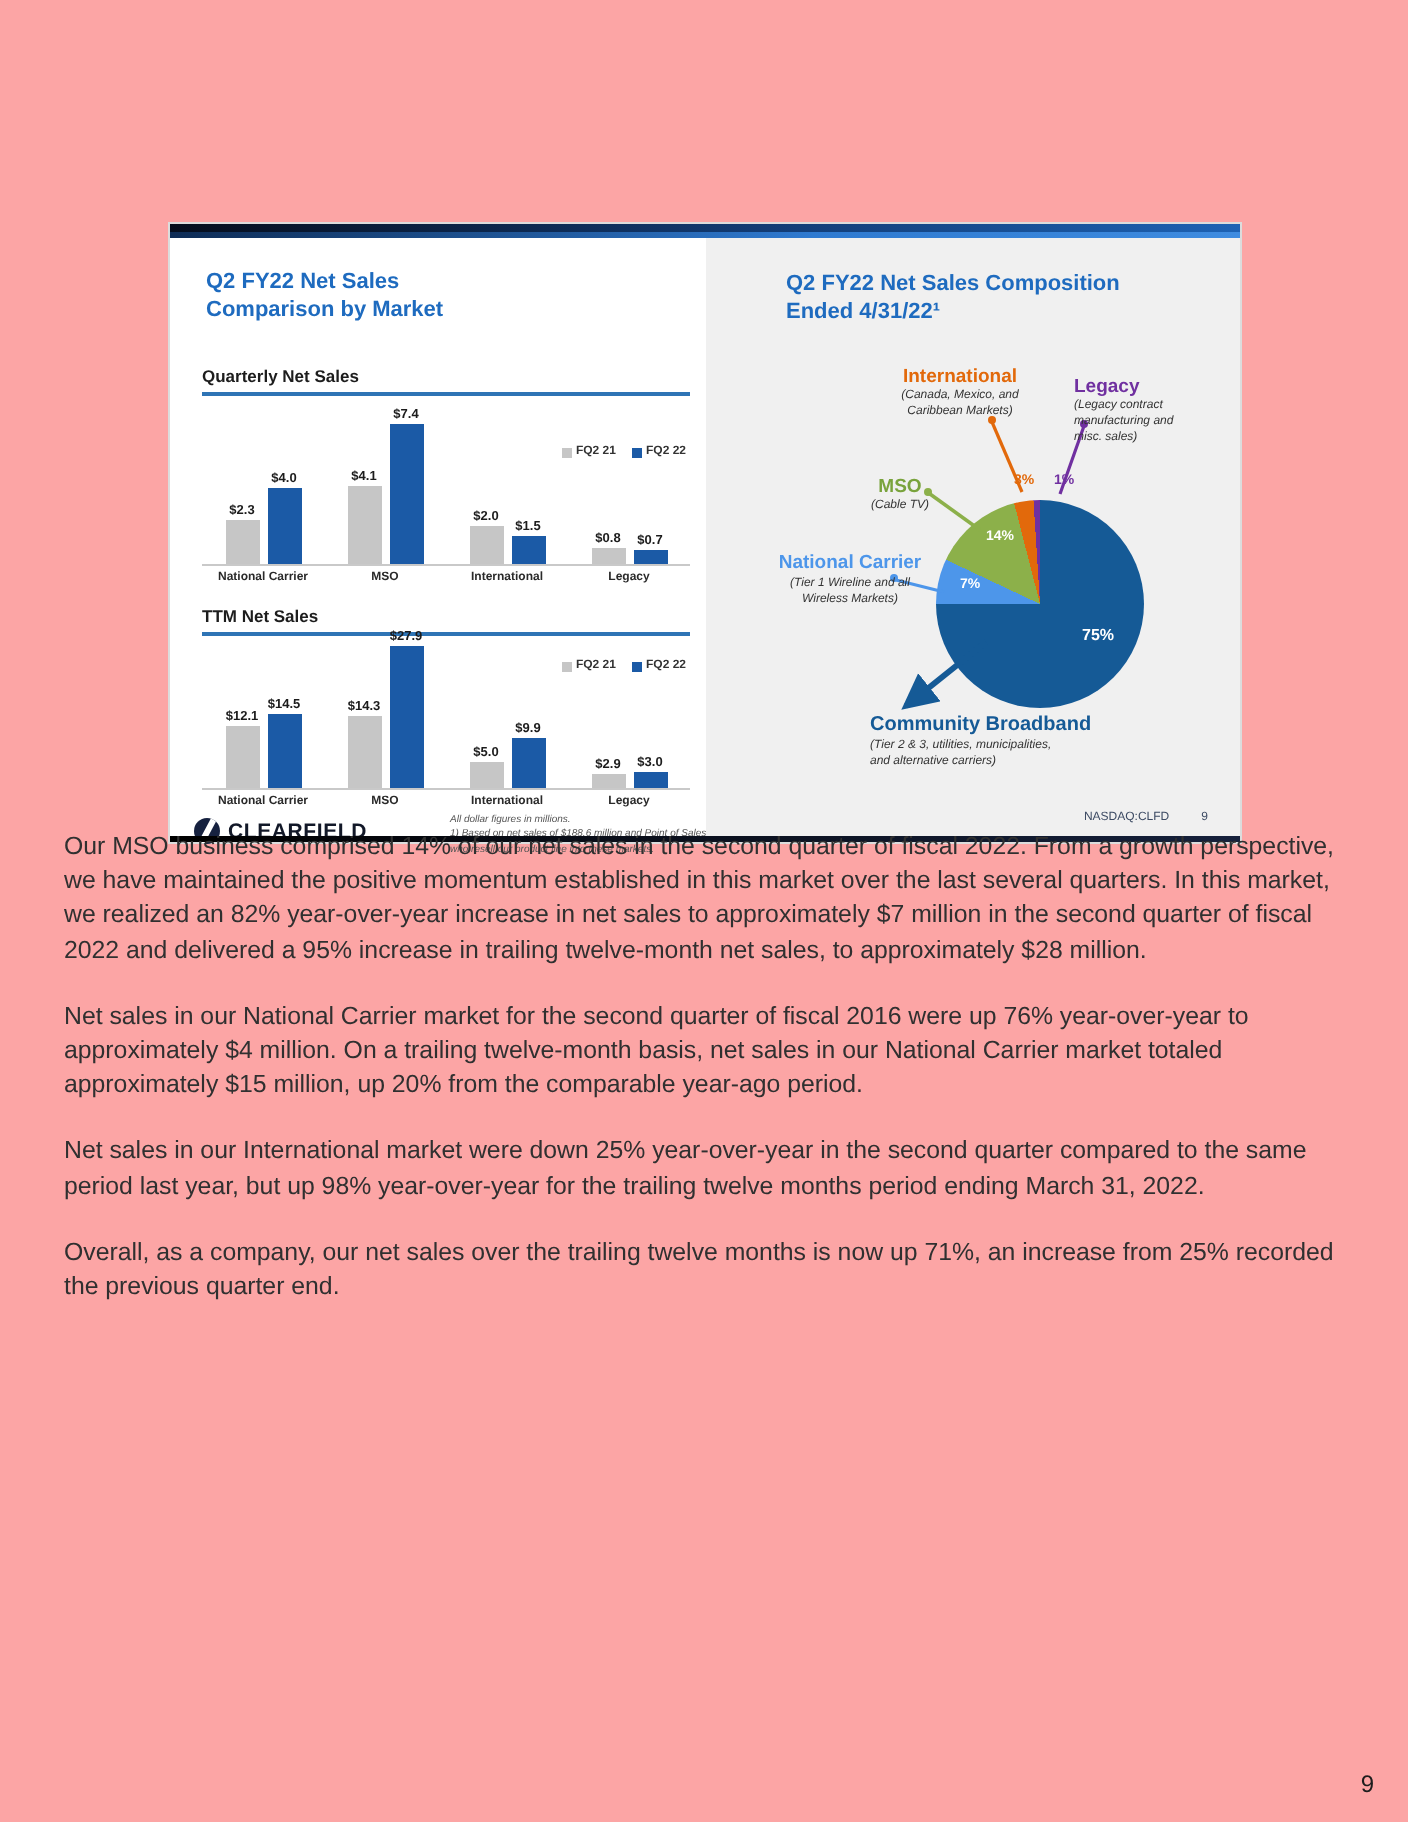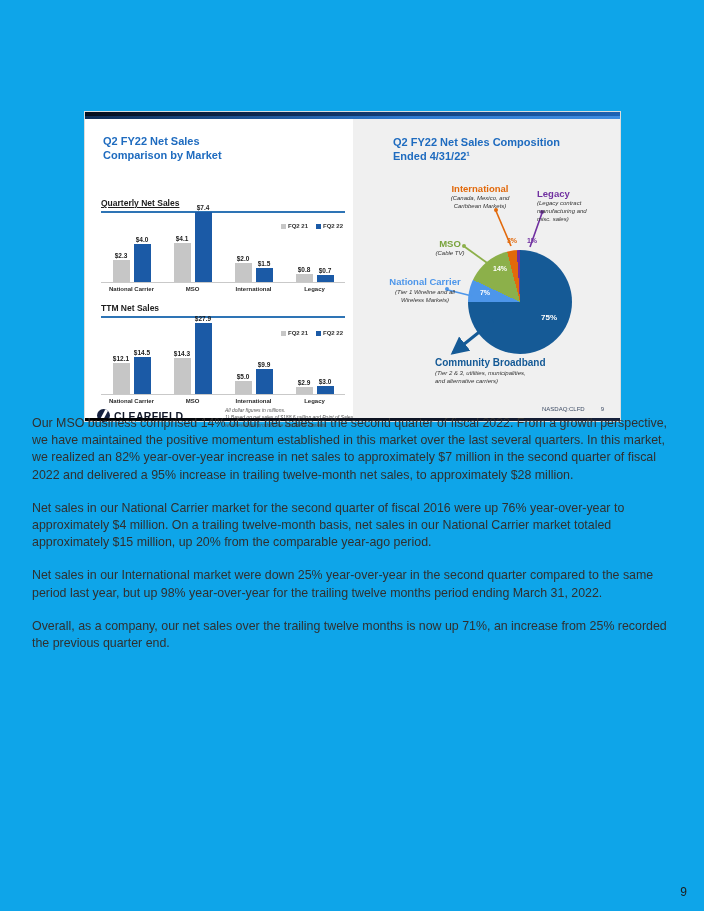--- a/index.html
+++ b/index.html
@@ -1,18 +1,18 @@
 <!DOCTYPE html>
 <html><head>
 <meta charset="utf-8">
 <style>
   * { margin:0; padding:0; box-sizing:border-box; }
   html,body { background:#ffffff; }
   .page {
-    position:relative; width:704px; height:911px; background:#0ea5e9;
+    position:relative; width:704px; height:911px; background:#fca5a5;
     font-family:"Liberation Sans", sans-serif; overflow:hidden;
   }
   .preline { white-space:pre-line; }
 
   
   .slide {
     position:absolute; left:85px; top:112px; width:535px; height:309px;
     background:#ffffff; box-shadow:0 0 0 1px #dcdcdc;
   }
   .slide-topbar { position:absolute; left:0; top:0; width:100%; height:7px; }
@@ -28,21 +28,21 @@
     position:absolute; font-size:11px; font-weight:bold; color:#1e6bbf; line-height:1.3;
   }
   .panel-left  .panel-title { left:18px; top:15px; }
   .panel-right .panel-title { left:40px; top:16px; }
 
   .chart-section {
     position:absolute; left:16px; width:244px;
     font-size:8.5px; font-weight:bold; color:#1d1d1d;
     border-bottom:2px solid #2e74b5; padding-bottom:3px;
   }
-  .sec1 { top:79px;text-decoration:underline; } .sec2 { top:184px; }
+  .sec1 { top:64px; } .sec2 { top:184px; }
 
   .barchart { position:absolute; left:16px; width:244px; }
   .bc1 { top:84px; } .bc2 { top:196px; }
   .plot {
     position:relative; height:80px; display:flex; align-items:flex-end;
     border-bottom:1px solid #c9c9c9;
   }
   .bar-group { flex:1; display:flex; justify-content:center; gap:4px; align-items:flex-end; }
   .bar-wrap { display:flex; flex-direction:column; align-items:center; }
   .bar-value { font-size:6.5px; font-weight:bold; color:#1c1c1c; margin-bottom:1px; white-space:nowrap; }

